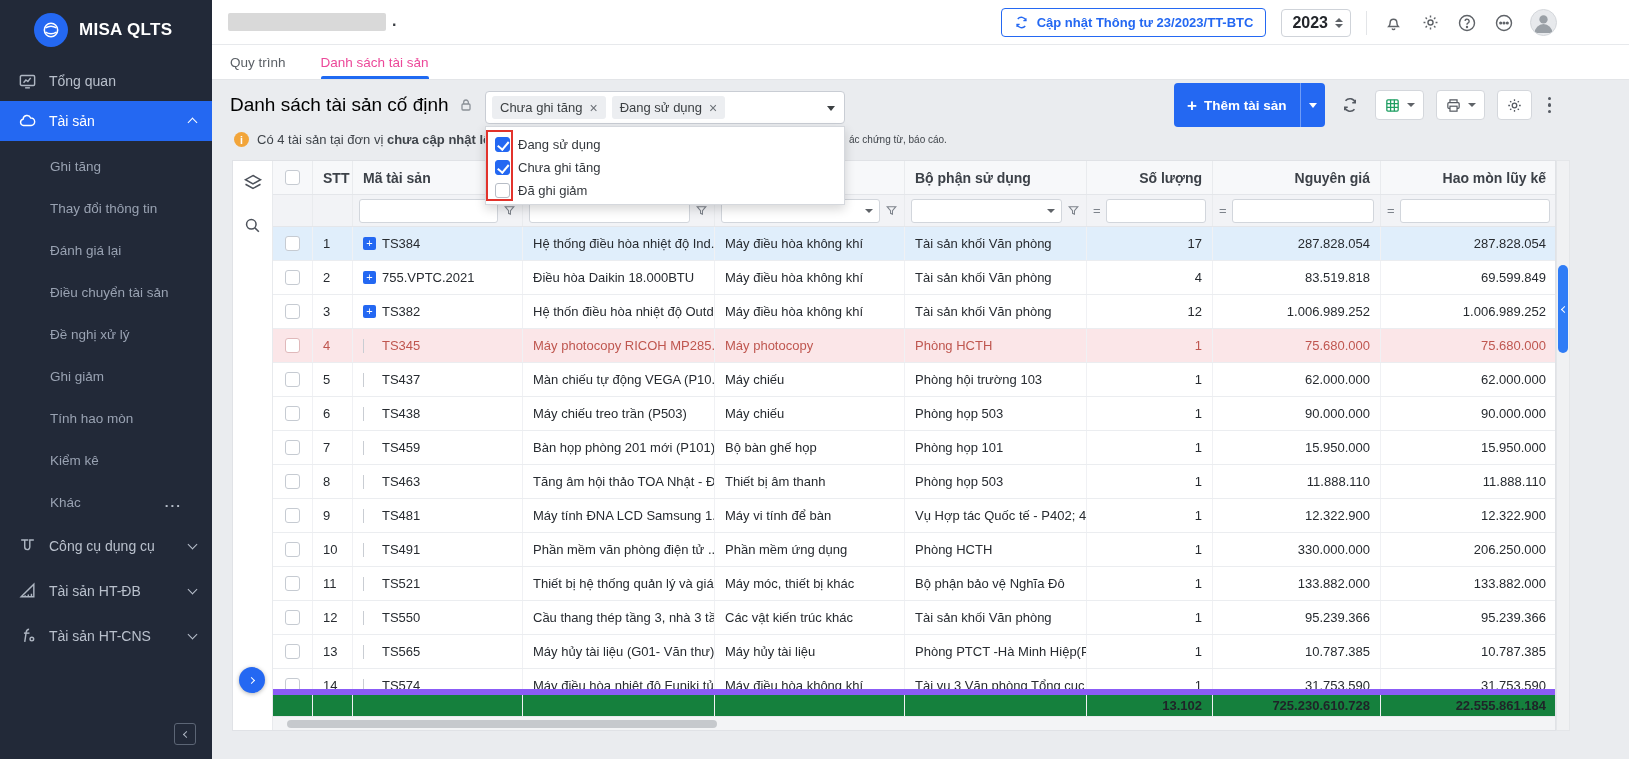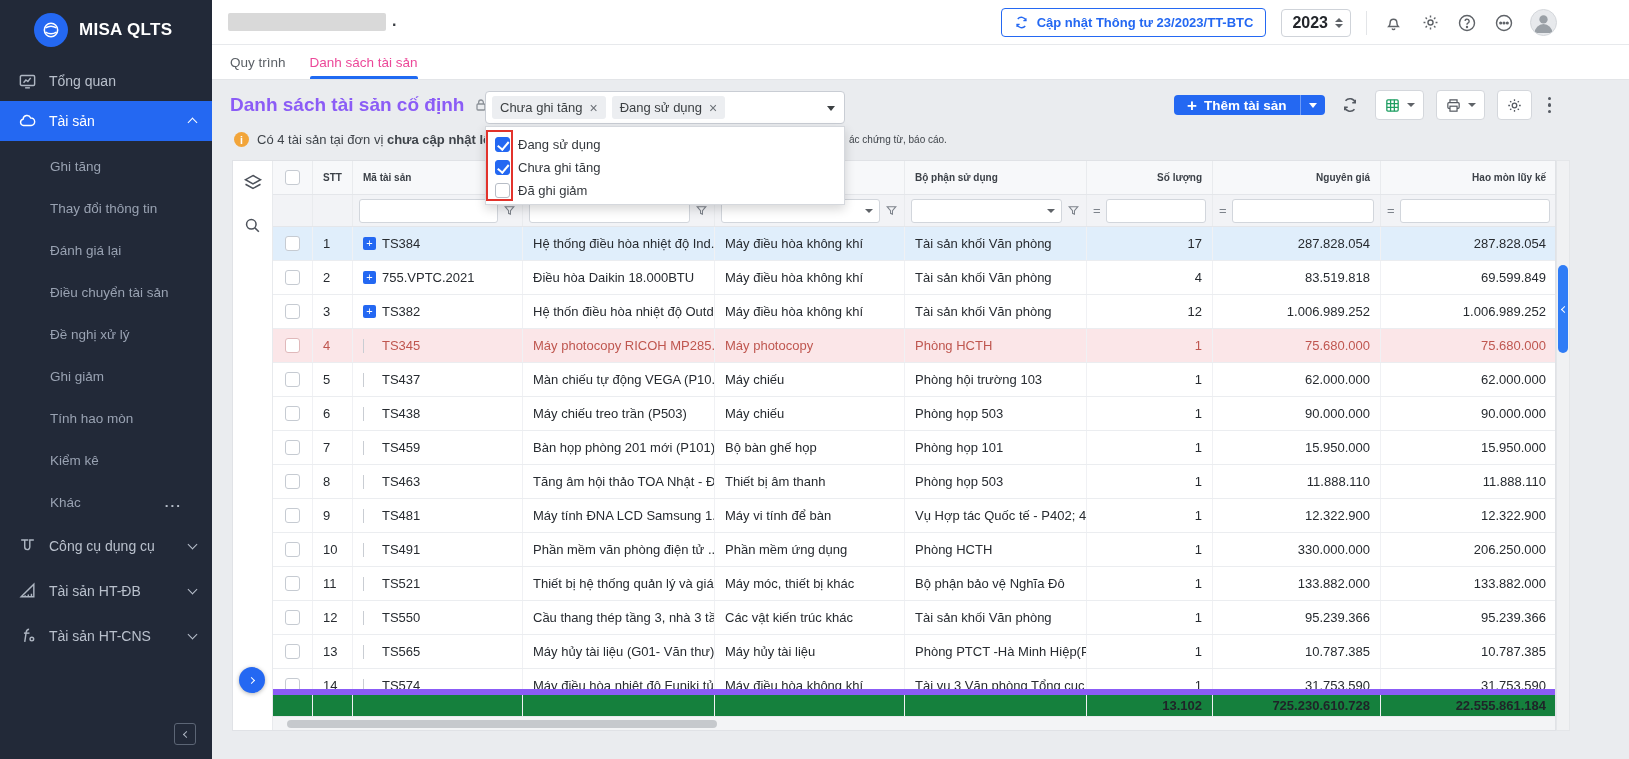--- a/index.html
+++ b/index.html
@@ -38,36 +38,36 @@
   .topbar-right { position:absolute; right:72px; top:0; height:45px; display:flex; align-items:center; gap:15px; }
   .update-btn { display:flex; align-items:center; gap:8px; height:29px; padding:0 12px; background:#fff; border:1px solid #2468f2; border-radius:4px; color:#2468f2; font-size:13px; font-weight:600; cursor:pointer; font-family:inherit; }
   .year-box { display:flex; align-items:center; gap:7px; height:28px; padding:0 7px 0 10px; border:1px solid #cfd3d9; border-radius:4px; background:#fff; font-size:16px; font-weight:700; color:#23262b; cursor:pointer; }
   .spin { display:flex; flex-direction:column; gap:2px; }
   .tri-up-s { width:0; height:0; border-left:4px solid transparent; border-right:4px solid transparent; border-bottom:4.5px solid #5f6368; }
   .tri-dn-s { width:0; height:0; border-left:4px solid transparent; border-right:4px solid transparent; border-top:4.5px solid #5f6368; }
   .vdiv { width:1px; height:24px; background:#e3e5e8; }
   .top-icon { width:22px; height:22px; color:#5f6368; display:flex; align-items:center; justify-content:center; cursor:pointer; }
   .avatar { width:27px; height:27px; border-radius:50%; background:#e7e9ec; border:1px solid #d4d7db; overflow:hidden; display:flex; align-items:flex-end; justify-content:center; cursor:pointer; }
 
-  .tabs { position:absolute; top:45px; left:0; width:100%; height:35px; background:#fff; border-bottom:1px solid #e3e5e8; display:flex; gap:24px; padding-left:18px; z-index:2; }
+  .tabs { position:absolute; top:45px; left:0; width:100%; height:35px; background:#fff; border-bottom:1px solid #e3e5e8; display:flex; gap:35px; padding-left:18px; z-index:2; }
   .tab { display:flex; align-items:center; font-size:13.5px; color:#5b6066; cursor:pointer; position:relative; }
   .tab.active { color:#ec4899; font-weight:400; }
   .tab.active::after { content:""; position:absolute; left:0; right:0; bottom:0; height:3px; background:#1f6af2; border-radius:2px 2px 0 0; }
 
-  .page-title { position:absolute; left:18px; top:94px; font-size:19px; font-weight:700; color:#8b5cf6; display:flex; align-items:center; gap:9px; }
+  .page-title { position:absolute; left:18px; top:94px; font-size:19px; font-weight:400; color:#000000; display:flex; align-items:center; gap:9px; }
   .lock-icon { color:#8a9097; display:flex; }
 
   .chips-box { position:absolute; left:273px; top:91px; width:360px; height:33px; background:#fff; border:1px solid #c9cdd4; border-radius:4px; display:flex; align-items:center; gap:6px; padding:0 26px 0 6px; cursor:text; }
   .chip { display:flex; align-items:center; gap:7px; background:#eceef1; border-radius:3px; height:23px; padding:0 8px; font-size:13px; color:#3c4043; white-space:nowrap; }
   .chip-x { color:#6b7076; cursor:pointer; font-size:14px; line-height:1; }
   .chip-x::before { content:"×"; }
   .chips-caret { position:absolute; right:9px; top:14px; width:0; height:0; border-left:4.5px solid transparent; border-right:4.5px solid transparent; border-top:5.5px solid #3c4043; cursor:pointer; }
 
   .right-tools { position:absolute; top:89px; right:72px; height:32px; display:flex; align-items:center; }
-  .split-btn { display:flex; align-items:stretch; height:20px; border-radius:4px; overflow:hidden; background:#2468f2; color:#fff; cursor:pointer; }
+  .split-btn { display:flex; align-items:stretch; height:44px; border-radius:4px; overflow:hidden; background:#2468f2; color:#fff; cursor:pointer; }
   .split-main { display:flex; align-items:center; gap:7px; padding:0 13px; font-size:13.5px; font-weight:600; }
   .plus-glyph::before { content:"+"; font-size:17px; font-weight:600; line-height:1; }
   .split-caret { width:25px; display:flex; align-items:center; justify-content:center; border-left:1px solid rgba(255,255,255,.35); }
   .tri-down-white { width:0; height:0; border-left:4.5px solid transparent; border-right:4.5px solid transparent; border-top:5px solid #fff; }
   .tri-down-gray { width:0; height:0; border-left:4px solid transparent; border-right:4px solid transparent; border-top:4.5px solid #5f6368; }
   .icon-btn { display:flex; align-items:center; justify-content:center; color:#555a62; cursor:pointer; }
   .box-btn { height:30px; background:#fff; border:1px solid #d4d7dc; border-radius:4px; display:flex; align-items:center; gap:6px; padding:0 8px; cursor:pointer; color:#555a62; }
   .dots-v { display:flex; flex-direction:column; gap:3px; cursor:pointer; padding:0 6px; }
   .dots-v i { width:3.5px; height:3.5px; border-radius:50%; background:#555a62; }
   .ml10{margin-left:10px} .ml12{margin-left:12px} .ml16{margin-left:16px}
@@ -78,21 +78,21 @@
   .warn-tail { position:absolute; left:637px; top:134px; font-size:10px; color:#3f444a; }
 
   
   .table-card { position:absolute; left:20px; top:160px; width:1324px; height:571px; background:#fff; border:1px solid #e0e2e6; }
   .strip { position:absolute; left:0; top:0; bottom:0; width:40px; border-right:1px solid #e8eaed; background:#fff; }
   .strip-icon { position:absolute; left:10px; color:#4d525b; display:flex; cursor:pointer; }
   .expand-fab { position:absolute; left:6px; top:506px; width:26px; height:26px; border-radius:50%; background:#2468f2; color:#fff; display:flex; align-items:center; justify-content:center; box-shadow:0 1px 4px rgba(0,0,0,.3); cursor:pointer; z-index:4; }
   .gridpane { position:absolute; left:40px; top:0; right:0; bottom:0; }
   .grid-row { display:grid; grid-template-columns:40px 40px 170px 192px 190px 182px 126px 168px 176px; }
   .thead { height:34px; background:#f7f8fa; border-bottom:1px solid #e4e6ea; }
-  .th { display:flex; align-items:center; padding:0 10px; font-size:10px; font-weight:700; color:#3c4148; border-right:1px solid #e9ebee; overflow:hidden; white-space:nowrap; cursor:pointer; }
+  .th { display:flex; align-items:center; padding:0 10px; font-size:14px; font-weight:700; color:#3c4148; border-right:1px solid #e9ebee; overflow:hidden; white-space:nowrap; cursor:pointer; }
   .th.num { justify-content:flex-end; }
   .tfilter { height:32px; background:#f2f3f6; border-bottom:1px solid #e4e6ea; }
   .fcell { display:flex; align-items:center; gap:5px; padding:0 6px; border-right:1px solid #e9ebee; min-width:0; }
   .finput { flex:1; height:24px; background:#fff; border:1px solid #d2d6dc; border-radius:3px; display:flex; align-items:center; justify-content:flex-end; padding:0 6px; min-width:0; cursor:text; }
   .funnel { color:#7d838b; flex:0 0 auto; display:flex; cursor:pointer; }
   .eq { color:#7d838b; font-size:13px; flex:0 0 auto; }
   .tbody { height:462px; overflow:hidden; }
   .trow { height:34px; border-bottom:1px solid #ebedf0; background:#fff; cursor:pointer; }
   .trow.selected { background:#e0eefb; }
   .trow.flagged { background:#fbe6e8; }

